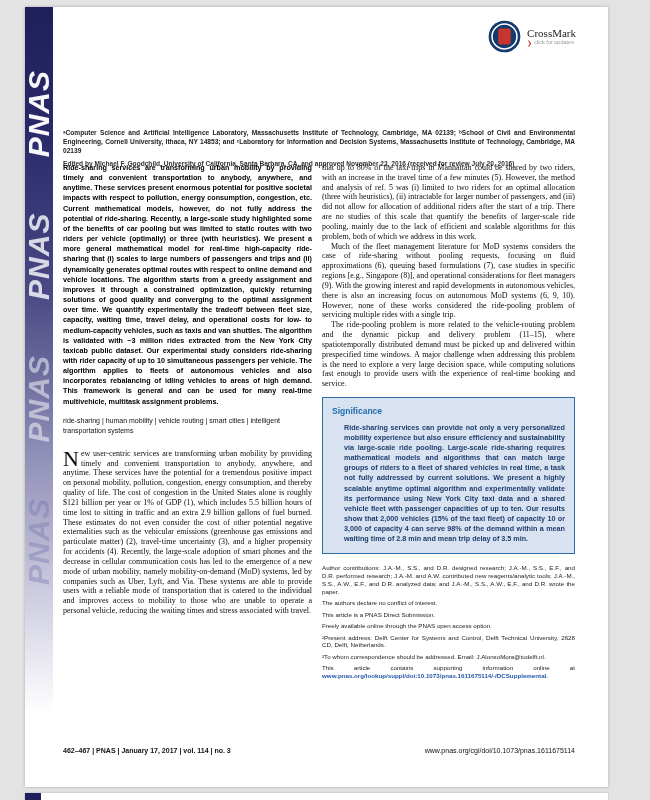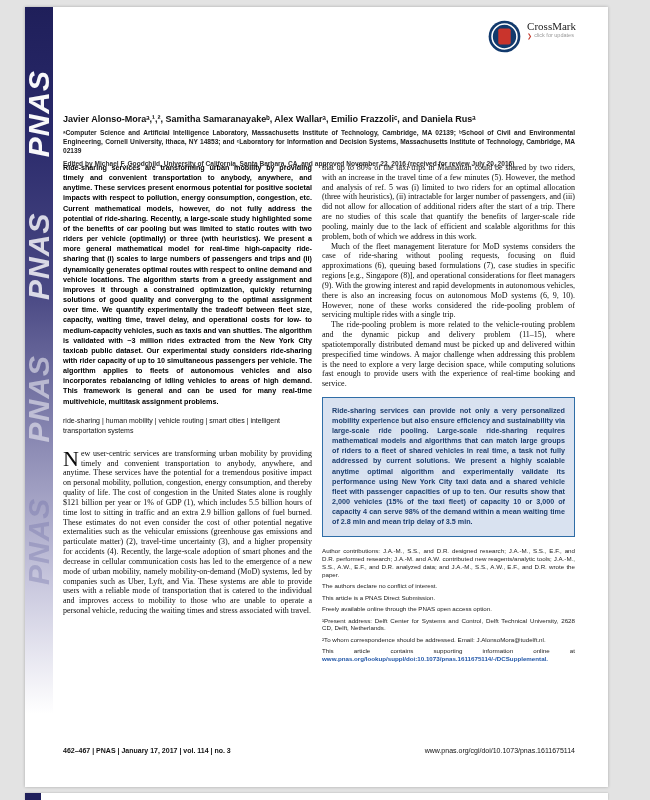--- a/index.html
+++ b/index.html
@@ -11,21 +11,21 @@
 
   
   .spine{position:absolute;left:0;top:0;width:28px;height:760px;overflow:hidden;
     background:linear-gradient(180deg,#1f1f5a 0%,#29296a 16%,#4b4a85 38%,#8d8cb5 58%,#c9c8de 76%,#ffffff 93%);}
   .spine-words{position:absolute;left:0;top:718px;width:700px;height:28px;transform:rotate(-90deg);transform-origin:top left;
     display:flex;justify-content:space-between;align-items:center;padding:0 45px 0 140px;box-sizing:border-box;}
   .spine-word{font-family:"Liberation Sans",sans-serif;font-weight:700;font-style:italic;font-size:30px;letter-spacing:1px;line-height:28px;}
   .sw1{color:rgba(110,110,165,.35);} .sw2{color:rgba(255,255,255,.5);} .sw3{color:rgba(255,255,255,.8);} .sw4{color:rgba(255,255,255,.97);}
 
   
-  .crossmark{position:absolute;top:13px;right:32px;display:flex;gap:6px;cursor:pointer;}
+  .crossmark{position:absolute;top:13px;right:32px;display:flex;align-items:center;gap:6px;cursor:pointer;}
   .cm-icon{width:33px;height:33px;display:block;}
   .cm-name{font-family:"Liberation Serif",serif;font-size:11px;color:#222;line-height:12px;}
   .cm-sub{font-size:5.5px;color:#999;line-height:7px;display:flex;align-items:center;gap:2px;}
   .cm-chev{color:#c33a2c;font-size:6px;line-height:6px;}
 
   
   .title{position:absolute;left:38px;top:50px;width:515px;margin:0;font-size:21.5px;font-weight:700;letter-spacing:-.3px;line-height:1.16;color:#0a0a0a;}
   .authors{position:absolute;left:38px;top:107px;width:515px;font-size:9px;font-weight:700;color:#111;}
   .affil{position:absolute;left:38px;top:122px;width:512px;font-size:6.6px;font-weight:700;color:#222;line-height:1.35;text-align:justify;}
   .edited{position:absolute;left:38px;top:153px;width:512px;font-size:6.6px;font-weight:700;color:#333;}
@@ -39,21 +39,21 @@
   .abstract{font-size:7.2px;font-weight:700;line-height:1.41;color:#000;text-align:justify;}
   .keywords{margin-top:9px;font-size:7px;color:#111;line-height:1.5;}
   .body-p{font-family:"Liberation Serif",serif;font-size:8px;line-height:1.23;color:#0b0b0b;text-align:justify;}
   .intro{margin-top:12px;}
   .indent{text-indent:9px;}
   .dropcap{float:left;font-family:"Liberation Serif",serif;font-size:22px;line-height:17px;padding:1px 2px 0 0;font-weight:400;}
 
   
   .sig-box{margin-top:8px;background:#d9e2f0;border:1.6px solid #2f6da6;padding:8px 9px 9px 9px;}
   .sig-head{font-size:8.5px;font-weight:700;color:#1e6cae;margin-bottom:7px;}
-  .sig-text{font-size:7.2px;font-weight:700;color:#1d3e6e;line-height:1.4;text-align:justify;}
+  .sig-text{font-size:7.2px;font-weight:700;color:#1d3e6e;line-height:1.4;text-align:justify;margin-left:12px;}
 
   
   .footnotes{margin-top:10px;display:flex;flex-direction:column;gap:3.5px;}
   .footnotes p{font-size:6.2px;line-height:1.28;color:#222;text-align:justify;}
   .fn-link{color:#2257a8;font-weight:700;cursor:pointer;}
 
   
   .footer{position:absolute;left:38px;top:740px;width:512px;display:flex;justify-content:space-between;align-items:baseline;}
   .f-left{font-size:7px;font-weight:700;color:#111;}
   .f-right{font-size:7px;color:#111;cursor:pointer;}
@@ -82,38 +82,38 @@
       </svg>
       <div class="cm-text">
         <div class="cm-name">CrossMark</div>
         <div class="cm-sub">
           <span class="cm-chev">❯</span>
           <span>click for updates</span>
         </div>
       </div>
     </div>
 
-    <div class="authors">Javier Alonso-Moraᵃ,¹,², Samitha Samaranayakeᵇ, Alex Wallarᵃ, Emilio Frazzoliᶜ, and Daniela Rusᵃ</div>
     <div class="affil">ᵃComputer Science and Artificial Intelligence Laboratory, Massachusetts Institute of Technology, Cambridge, MA 02139; ᵇSchool of Civil and Environmental Engineering, Cornell University, Ithaca, NY 14853; and ᶜLaboratory for Information and Decision Systems, Massachusetts Institute of Technology, Cambridge, MA 02139</div>
     <div class="edited">Edited by Michael F. Goodchild, University of California, Santa Barbara, CA, and approved November 22, 2016 (received for review July 20, 2016)</div>
 
     <div class="cols">
 
       <div class="col left">
         <p class="abstract">Ride-sharing services are transforming urban mobility by providing timely and convenient transportation to anybody, anywhere, and anytime. These services present enormous potential for positive societal impacts with respect to pollution, energy consumption, congestion, etc. Current mathematical models, however, do not fully address the potential of ride-sharing. Recently, a large-scale study highlighted some of the benefits of car pooling but was limited to static routes with two riders per vehicle (optimally) or three (with heuristics). We present a more general mathematical model for real-time high-capacity ride-sharing that (i) scales to large numbers of passengers and trips and (ii) dynamically generates optimal routes with respect to online demand and vehicle locations. The algorithm starts from a greedy assignment and improves it through a constrained optimization, quickly returning solutions of good quality and converging to the optimal assignment over time. We quantify experimentally the tradeoff between fleet size, capacity, waiting time, travel delay, and operational costs for low- to medium-capacity vehicles, such as taxis and van shuttles. The algorithm is validated with ~3 million rides extracted from the New York City taxicab public dataset. Our experimental study considers ride-sharing with rider capacity of up to 10 simultaneous passengers per vehicle. The algorithm applies to fleets of autonomous vehicles and also incorporates rebalancing of idling vehicles to areas of high demand. This framework is general and can be used for many real-time multivehicle, multitask assignment problems.</p>
         <p class="keywords">ride-sharing | human mobility | vehicle routing | smart cities | intelligent transportation systems</p>
         <p class="body-p intro"><span class="dropcap">N</span><span>ew user-centric services are transforming urban mobility by providing timely and convenient transportation to anybody, anywhere, and anytime. These services have the potential for a tremendous positive impact on personal mobility, pollution, congestion, energy consumption, and thereby quality of life. The cost of congestion in the United States alone is roughly $121 billion per year or 1% of GDP (1), which includes 5.5 billion hours of time lost to sitting in traffic and an extra 2.9 billion gallons of fuel burned. These estimates do not even consider the cost of other potential negative externalities such as the vehicular emissions (greenhouse gas emissions and particulate matter) (2), travel-time uncertainty (3), and a higher propensity for accidents (4). Recently, the large-scale adoption of smart phones and the decrease in cellular communication costs has led to the emergence of a new mode of urban mobility, namely mobility-on-demand (MoD) systems, led by companies such as Uber, Lyft, and Via. These systems are able to provide users with a reliable mode of transportation that is catered to the individual and improves access to mobility to those who are unable to operate a personal vehicle, reducing the waiting times and stress associated with travel.</span></p>
       </div>
 
       <div class="col right">
         <p class="body-p">that up to 80% of the taxi trips in Manhattan could be shared by two riders, with an increase in the travel time of a few minutes (5). However, the method and analysis of ref. 5 was (i) limited to two riders for an optimal allocation (three with heuristics), (ii) intractable for larger number of passengers, and (iii) did not allow for allocation of additional riders after the start of a trip. There are no studies of this scale that quantify the benefits of larger-scale ride pooling, mainly due to the lack of efficient and scalable algorithms for this problem, both of which we address in this work.</p>
         <p class="body-p indent">Much of the fleet management literature for MoD systems considers the case of ride-sharing without pooling requests, focusing on fluid approximations (6), queuing based formulations (7), case studies in specific regions [e.g., Singapore (8)], and operational considerations for fleet managers (9). With the growing interest and rapid developments in autonomous vehicles, there is also an increasing focus on autonomous MoD systems (6, 9, 10). However, none of these works considered the ride-pooling problem of servicing multiple rides with a single trip.</p>
         <p class="body-p indent">The ride-pooling problem is more related to the vehicle-routing problem and the dynamic pickup and delivery problem (11–15), where spatiotemporally distributed demand must be picked up and delivered within prespecified time windows. A major challenge when addressing this problem is the need to explore a very large decision space, while computing solutions fast enough to provide users with the experience of real-time booking and service.</p>
 
         <div class="sig-box">
+          <div class="sig-head">Significance</div>
           <p class="sig-text">Ride-sharing services can provide not only a very personalized mobility experience but also ensure efficiency and sustainability via large-scale ride pooling. Large-scale ride-sharing requires mathematical models and algorithms that can match large groups of riders to a fleet of shared vehicles in real time, a task not fully addressed by current solutions. We present a highly scalable anytime optimal algorithm and experimentally validate its performance using New York City taxi data and a shared vehicle fleet with passenger capacities of up to ten. Our results show that 2,000 vehicles (15% of the taxi fleet) of capacity 10 or 3,000 of capacity 4 can serve 98% of the demand within a mean waiting time of 2.8 min and mean trip delay of 3.5 min.</p>
         </div>
 
         <div class="footnotes">
           <p>Author contributions: J.A.-M., S.S., and D.R. designed research; J.A.-M., S.S., E.F., and D.R. performed research; J.A.-M. and A.W. contributed new reagents/analytic tools; J.A.-M., S.S., A.W., E.F., and D.R. analyzed data; and J.A.-M., S.S., A.W., E.F., and D.R. wrote the paper.</p>
           <p>The authors declare no conflict of interest.</p>
           <p>This article is a PNAS Direct Submission.</p>
           <p>Freely available online through the PNAS open access option.</p>
           <p>¹Present address: Delft Center for Systems and Control, Delft Technical University, 2628 CD, Delft, Netherlands.</p>
           <p>²To whom correspondence should be addressed. Email: J.AlonsoMora@tudelft.nl.</p>

